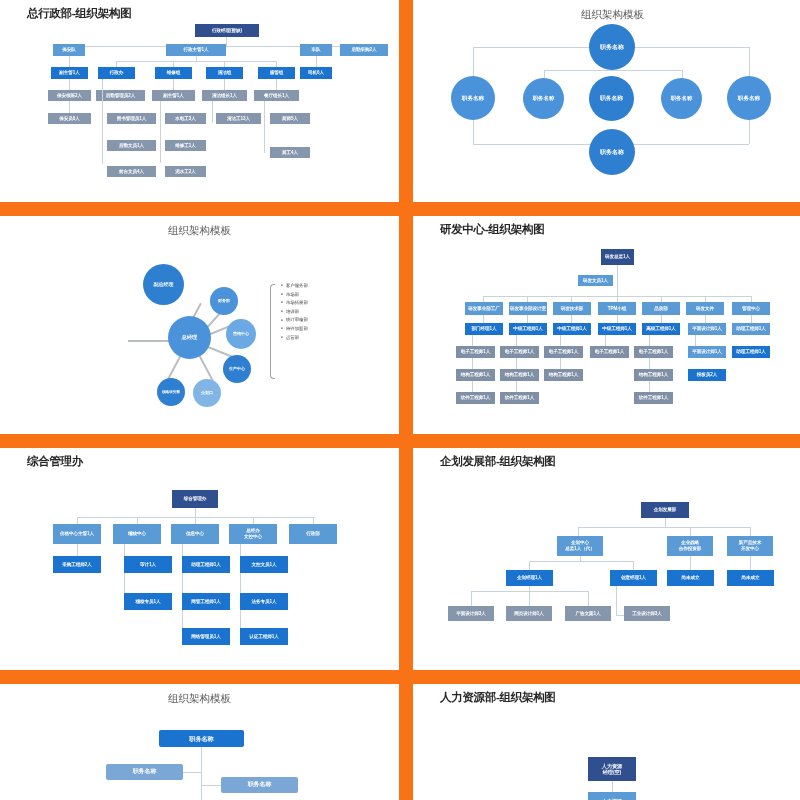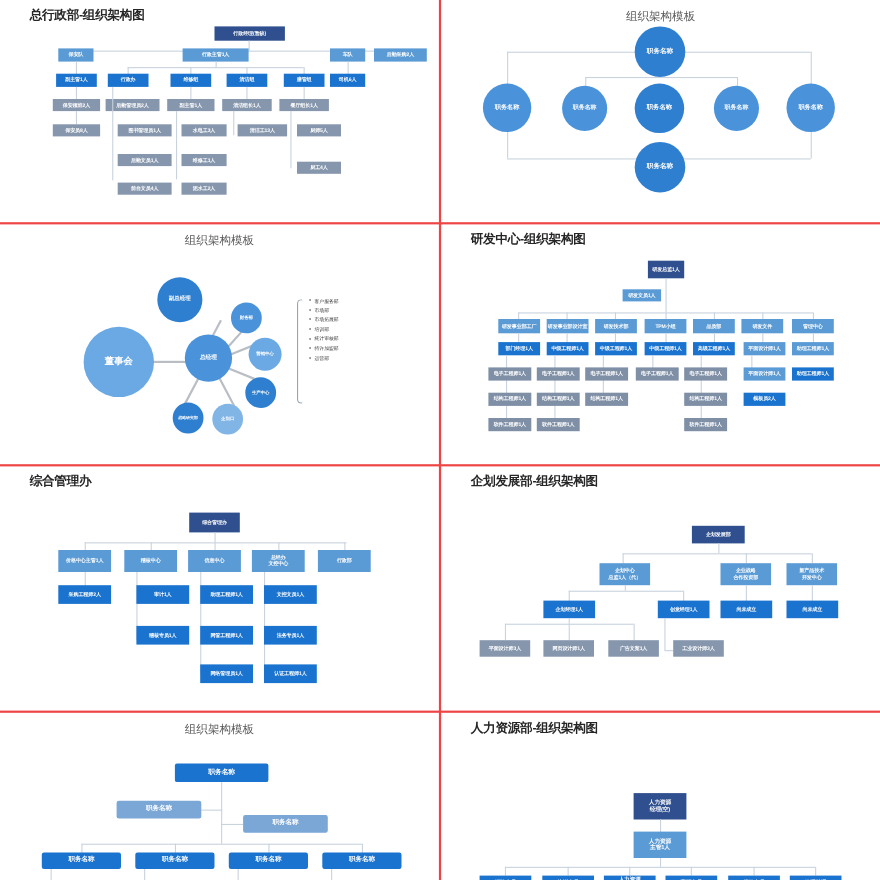--- a/index.html
+++ b/index.html
@@ -7,23 +7,23 @@
     margin: 0; padding: 0;
     width: 800px; height: 800px;
     background: #f2f2f4;
     font-family: "Liberation Sans", "DejaVu Sans", sans-serif;
     overflow: hidden;
   }
   .grid {
     display: grid;
     grid-template-columns: 399px 399px;
     grid-template-rows: 202px 218px 222px 158px;
-    gap: 2px;
+    gap: 14px;
     width: 800px; height: 800px;
-    background: #ef4444;
+    background: #f97316;
   }
   .slide {
     background: #ffffff;
     position: relative;
     overflow: hidden;
   }
   .title-left {
     position: absolute;
     left: 27px; top: 6px;
     font-size: 11.5px;
@@ -199,23 +199,20 @@
     <div class="title-center">组织架构模板</div>
 
     <div class="spoke" style="left:128px;top:124px;width:48px;"></div>
     <div class="spoke" style="left:184px;top:118px;width:36px;transform:rotate(-62deg);"></div>
     <div class="spoke" style="left:204px;top:114px;width:30px;transform:rotate(-48deg);"></div>
     <div class="spoke" style="left:208px;top:118px;width:34px;transform:rotate(-22deg);"></div>
     <div class="spoke" style="left:208px;top:130px;width:34px;transform:rotate(22deg);"></div>
     <div class="spoke" style="left:198px;top:136px;width:32px;transform:rotate(62deg);"></div>
     <div class="spoke" style="left:182px;top:136px;width:34px;transform:rotate(118deg);"></div>
 
-    <div class="circ c-lite" style="left:76px;top:93px;width:64px;height:64px;font-size:8.5px;">
-      <span>董事会</span>
-    </div>
     <div class="circ c-mid" style="left:168px;top:100px;width:43px;height:43px;font-size:5.2px;">
       <span>总经理</span>
     </div>
     <div class="circ c-dark" style="left:143px;top:48px;width:41px;height:41px;font-size:5px;">
       <span>副总经理</span>
     </div>
     <div class="circ c-mid" style="left:210px;top:71px;width:28px;height:28px;font-size:4px;">
       <span>财务部</span>
     </div>
     <div class="circ c-lite" style="left:226px;top:103px;width:30px;height:30px;font-size:4px;">

